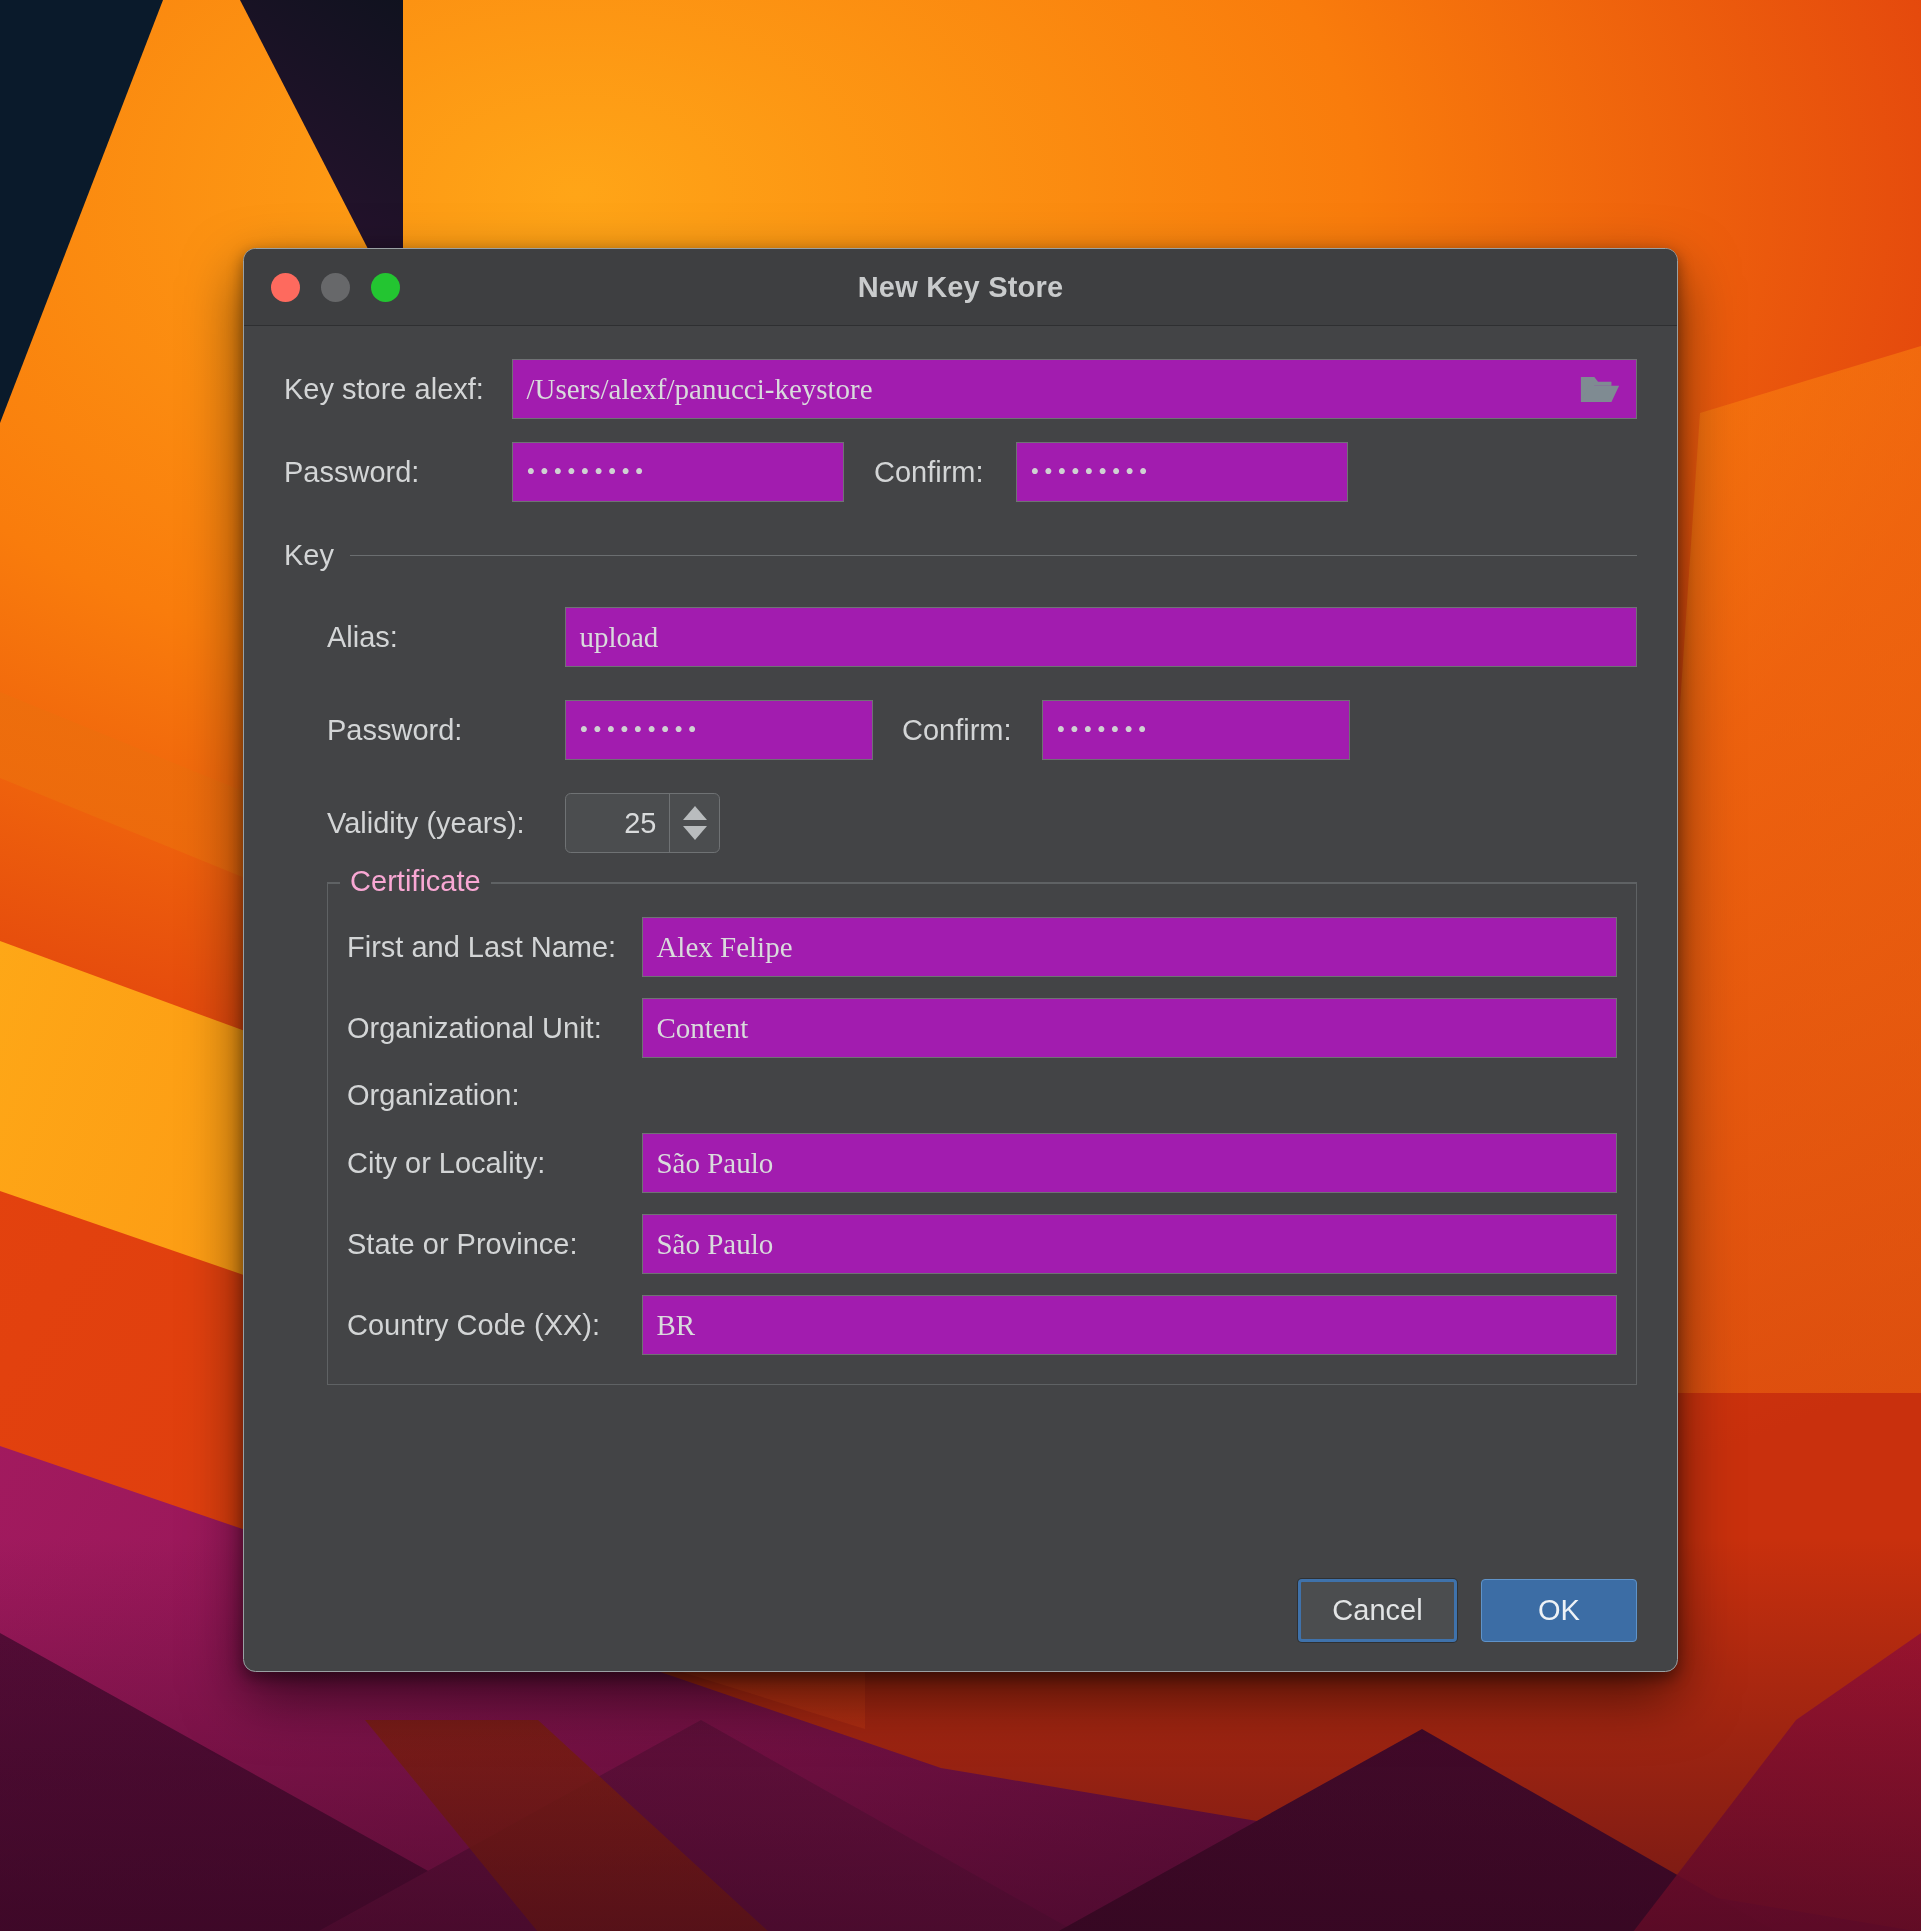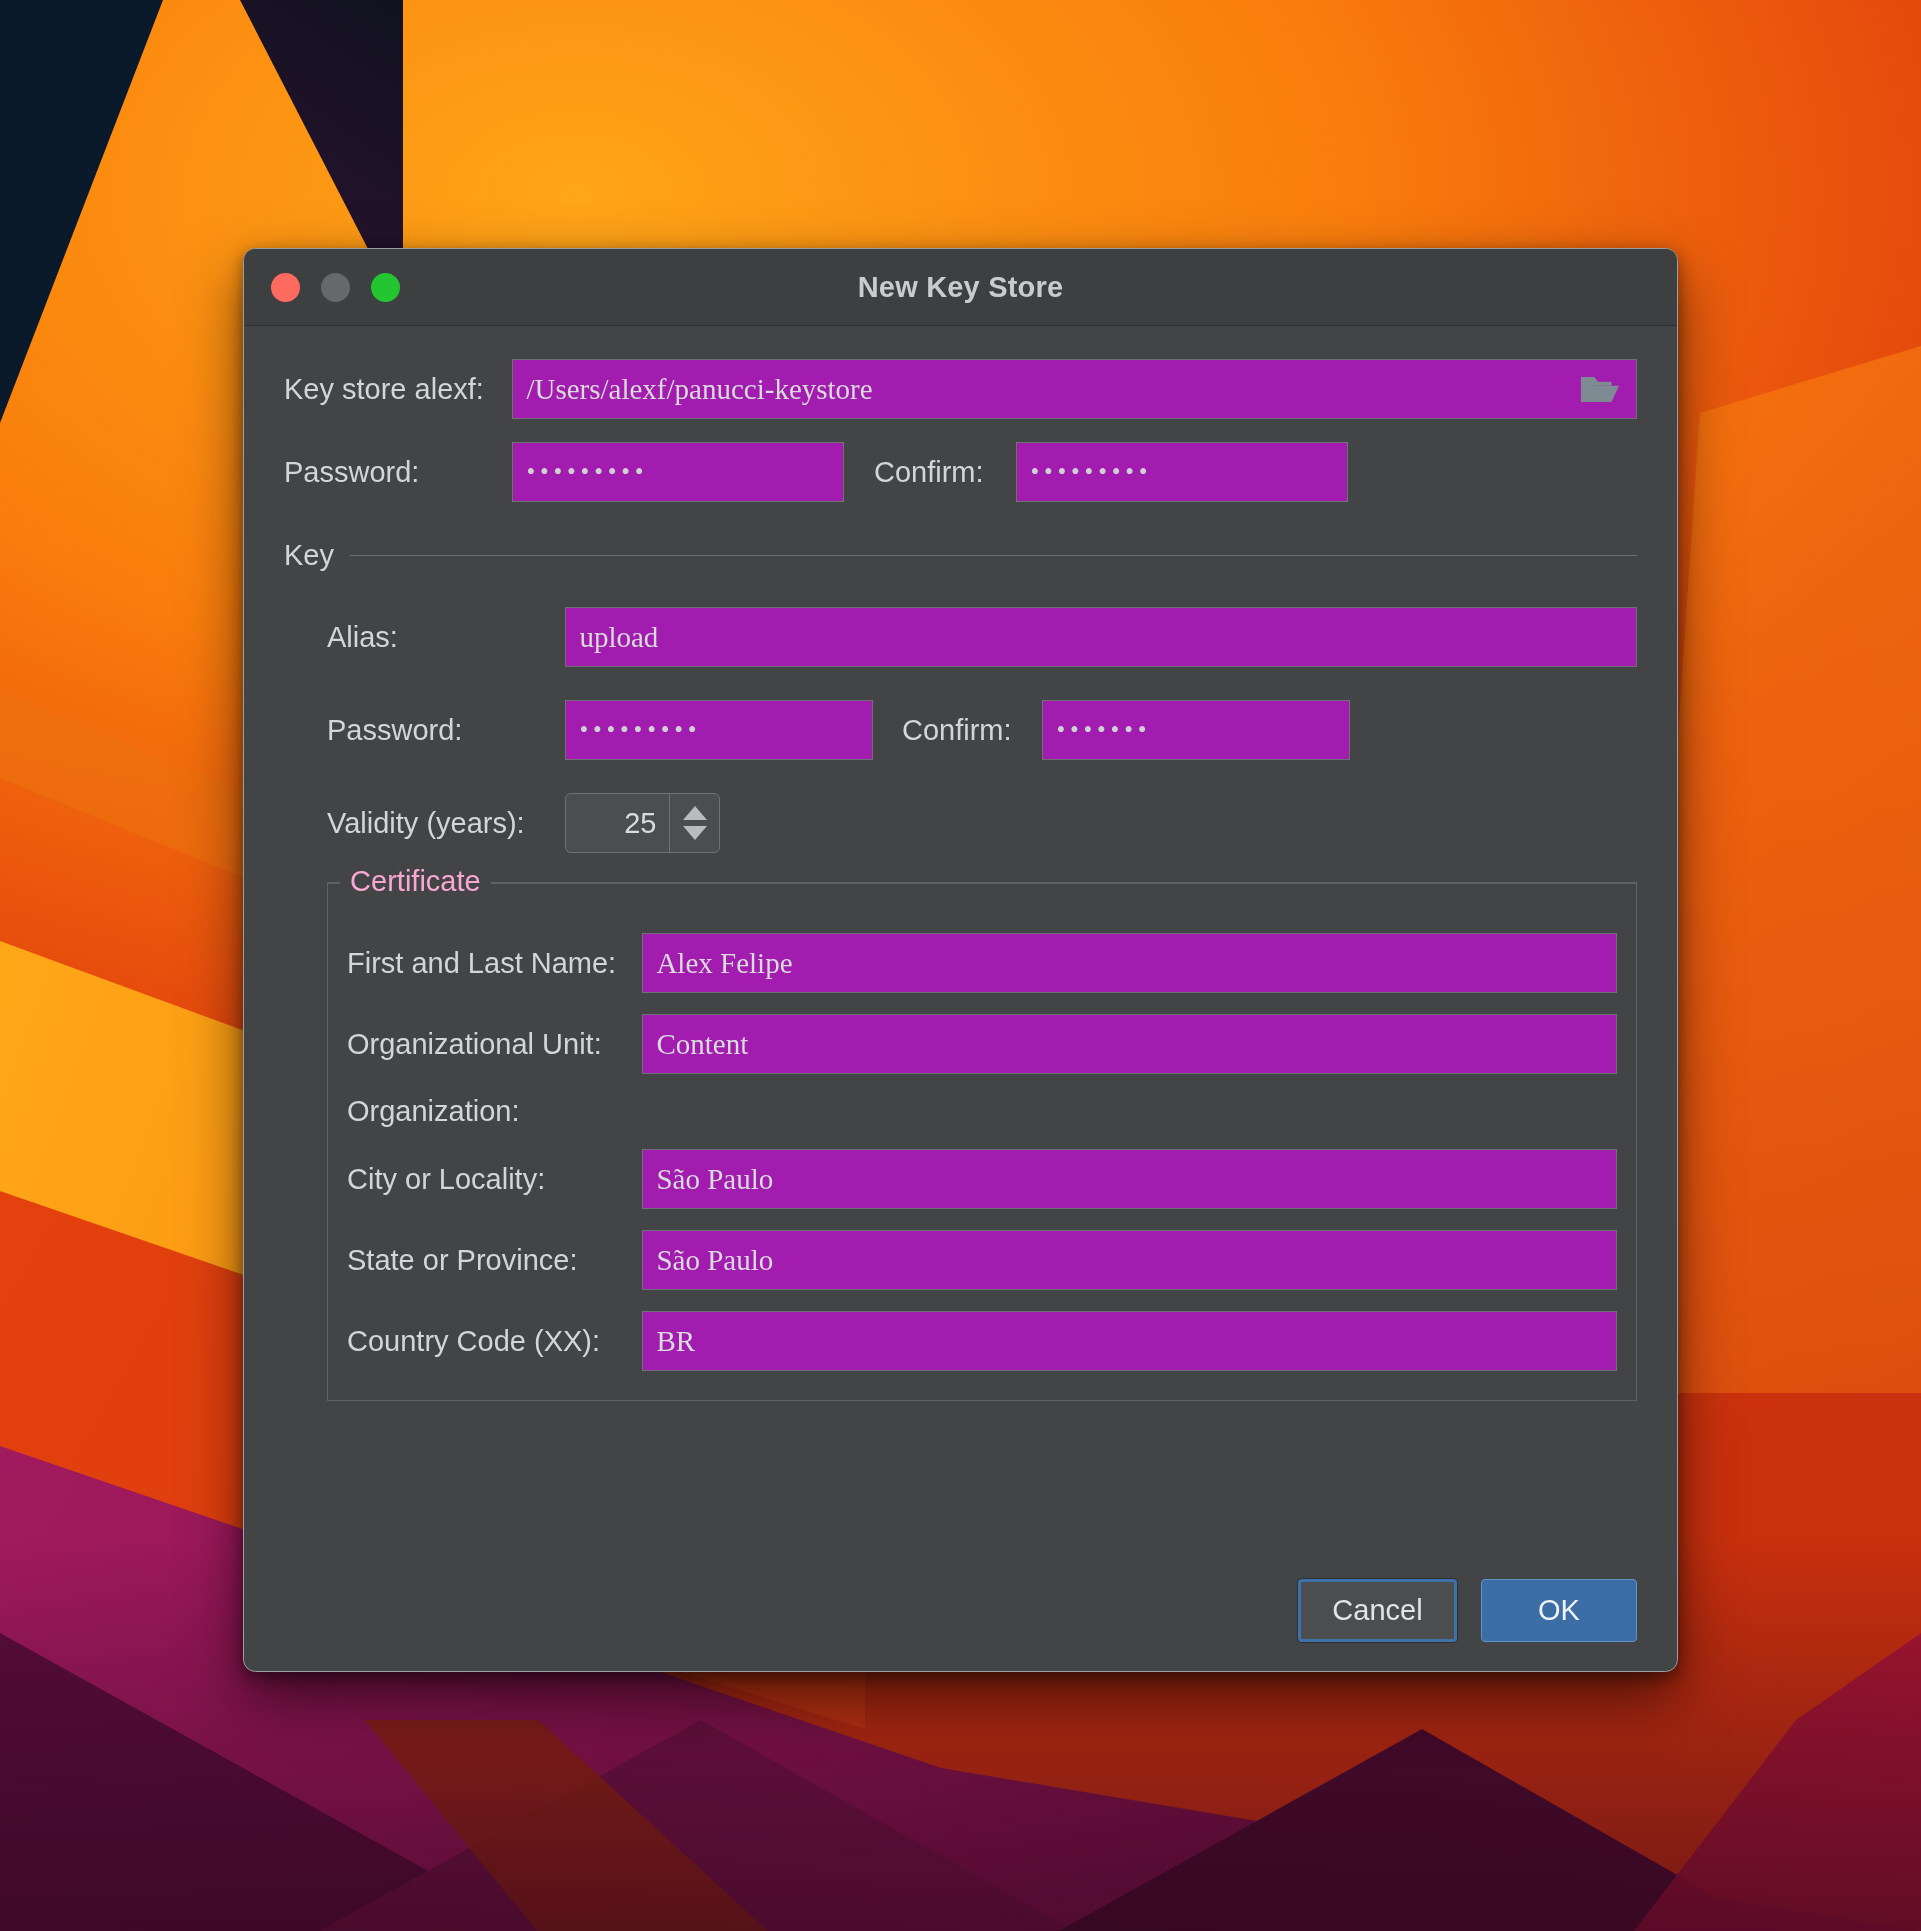--- a/index.html
+++ b/index.html
@@ -284,21 +284,21 @@
   #cert-legend {
     font-size: 29px;
     color: #f9a8d4;
     padding: 0 10.6px;
     transform: translateY(-1px);
     background: #434446;
     white-space: nowrap;
   }
   #cert-top .line-r { flex: 1 1 auto; height: 1.9px; background: #5f6264; }
 
-  .cert-rows { padding-top: 51px; }
+  .cert-rows { padding-top: 35px; }
   .cert-row { display: flex; align-items: center; margin-bottom: 21px; }
   .cert-row:last-child { margin-bottom: 0; }
   .cert-row .lbl { width: 295px; }
   .cert-row .field { flex: 1 1 auto; }
 
   
   #footer {
     display: flex;
     justify-content: flex-end;
     align-items: center;

